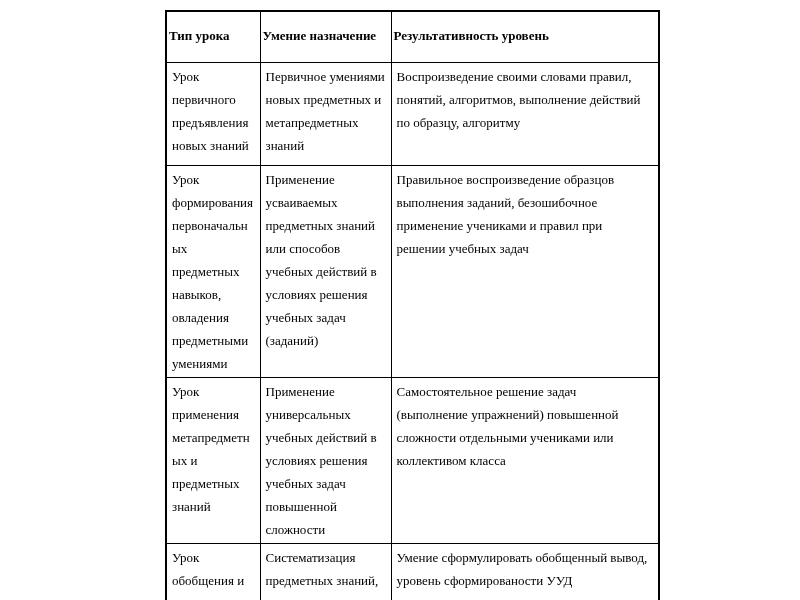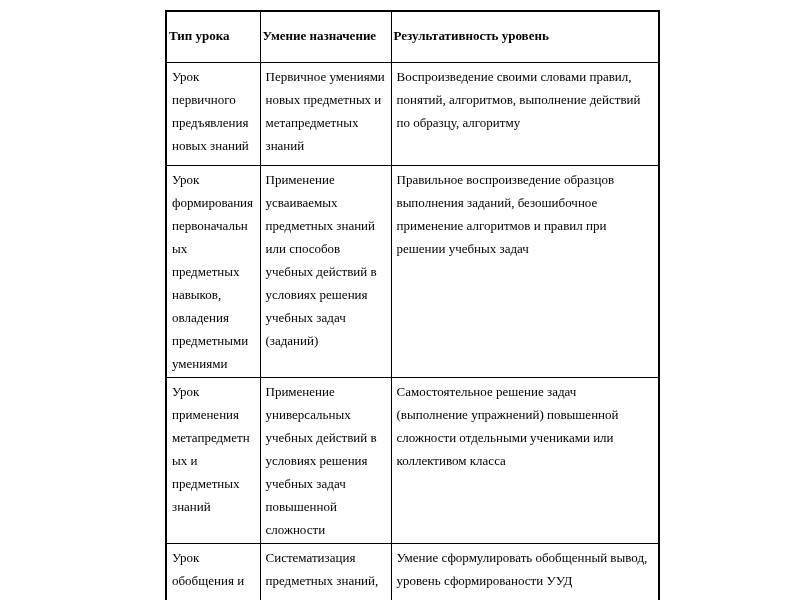--- a/index.html
+++ b/index.html
@@ -98,21 +98,21 @@
         <td>Применение
 усваиваемых
 предметных знаний
 или способов
 учебных действий в
 условиях решения
 учебных задач
 (заданий)</td>
         <td>Правильное воспроизведение образцов
 выполнения заданий, безошибочное
-применение алгоритмов и правил при
+применение учениками и правил при
 решении учебных задач</td>
       </tr>
       <tr class="row-3">
         <td>Урок
 применения
 метапредметн
 ых и
 предметных
 знаний</td>
         <td>Применение

